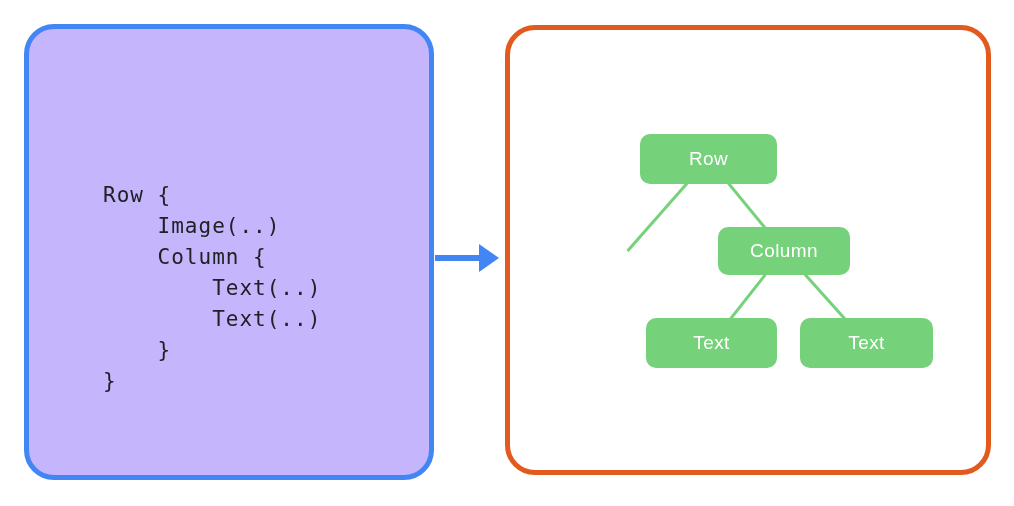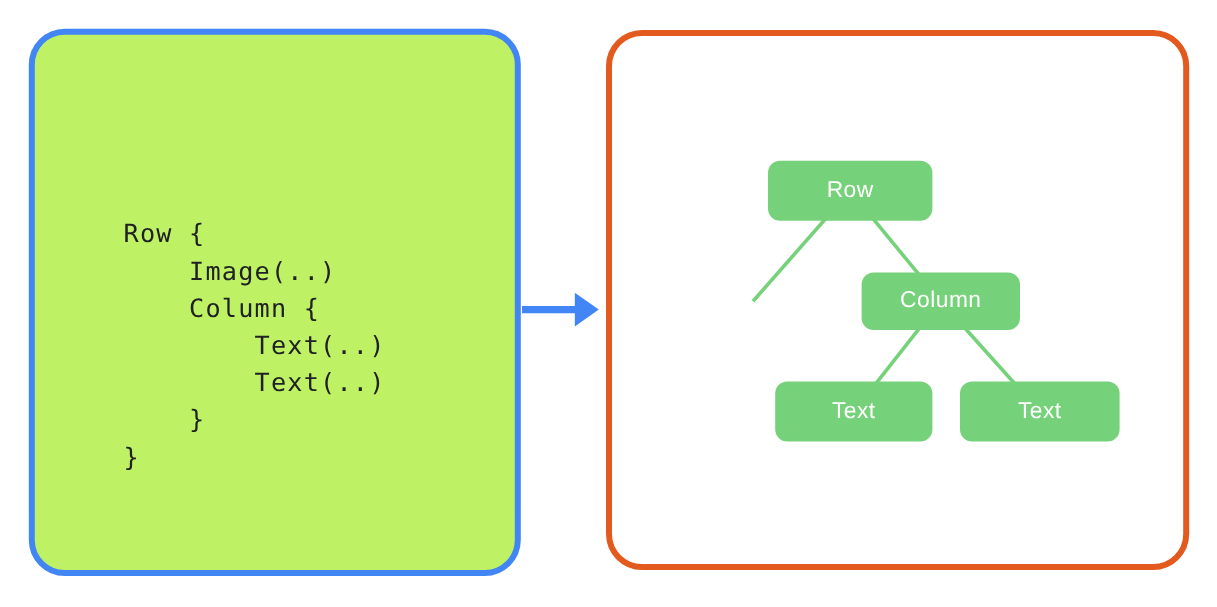--- a/index.html
+++ b/index.html
@@ -20,21 +20,21 @@
   
   .code-panel {
     position: absolute;
     left: 24px;
     top: 24px;
     width: 410px;
     height: 456px;
     box-sizing: border-box;
     border: 5px solid #4285F4;
     border-radius: 30px;
-    background: #bef264;
+    background: #c4b5fd;
   }
   .code-block {
     position: absolute;
     left: 74px;
     top: 151px;
     margin: 0;
     font-family: "DejaVu Sans Mono", "Liberation Mono", monospace;
     font-size: 21px;
     line-height: 31px;
     letter-spacing: 1px;

